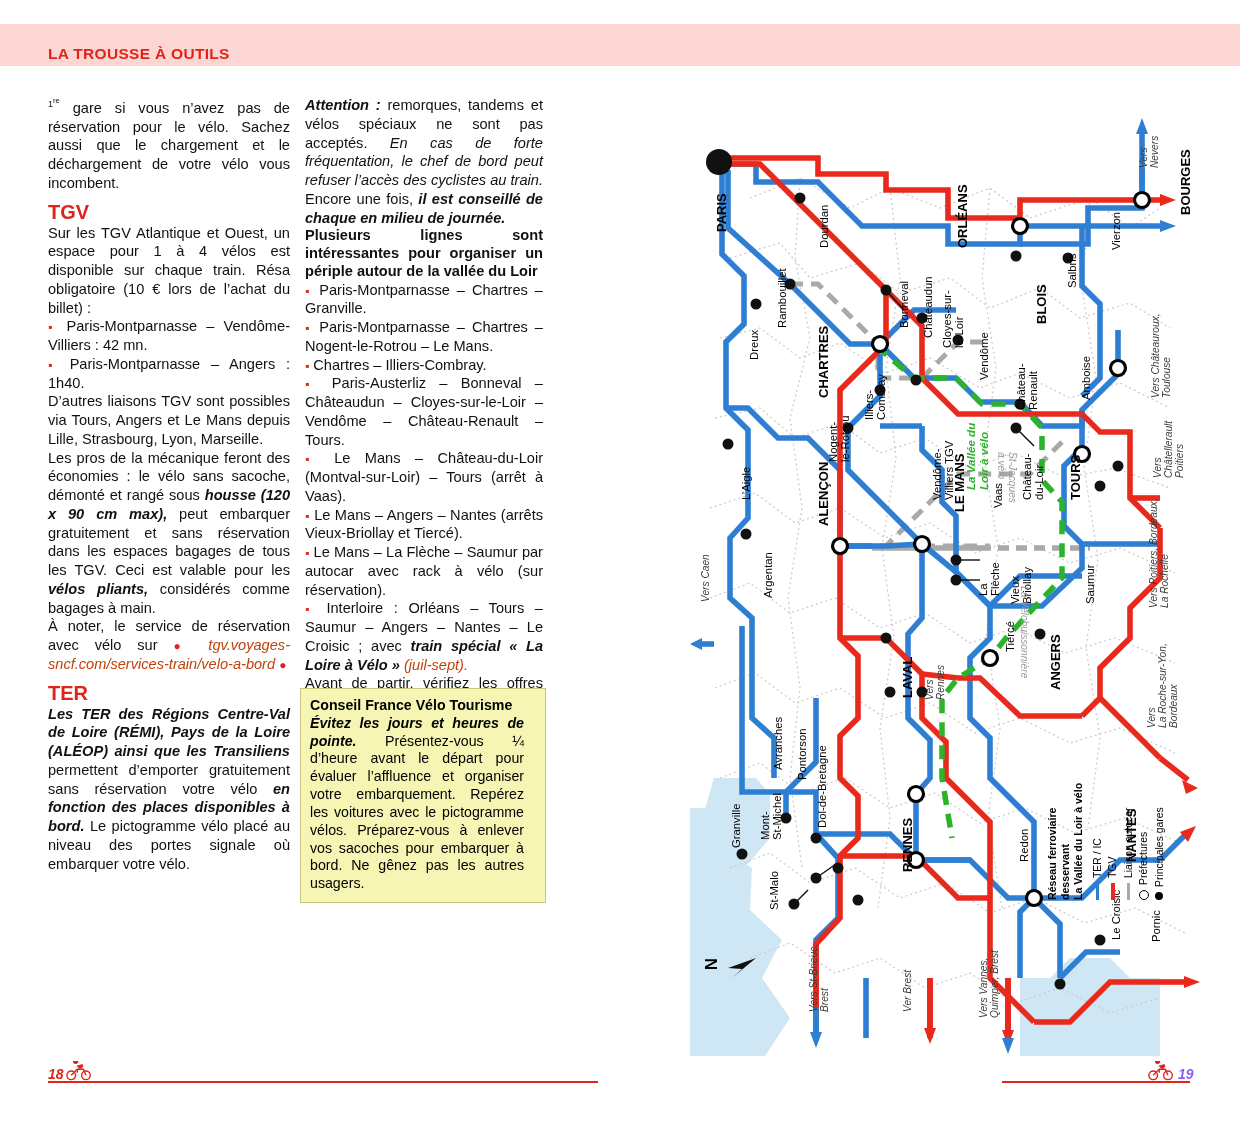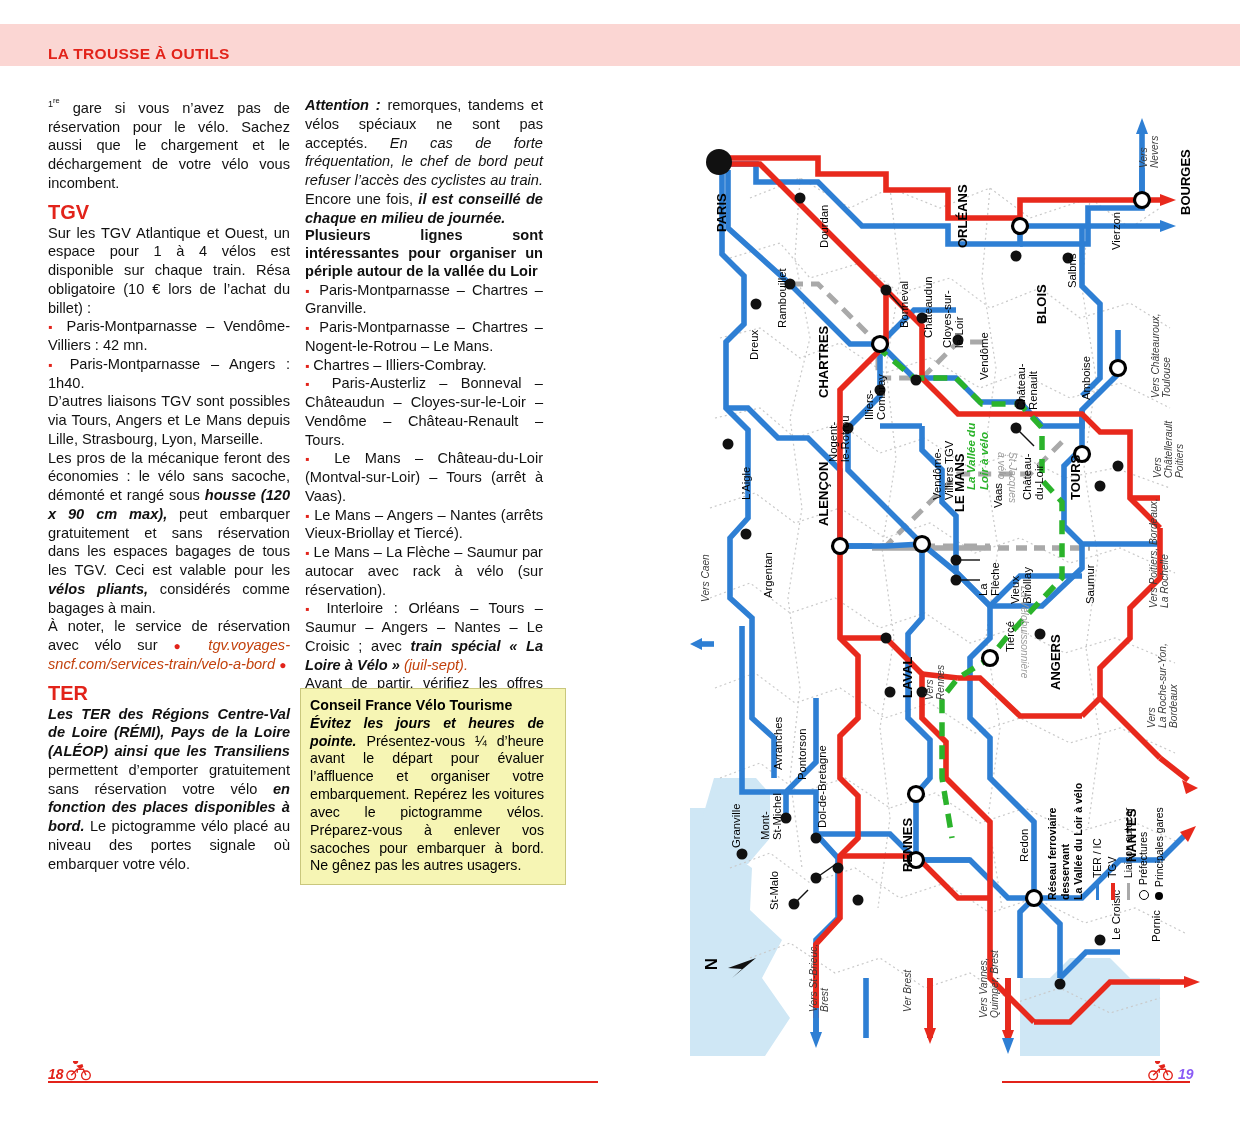--- a/index.html
+++ b/index.html
@@ -31,21 +31,21 @@
              margin:9px 0 1px 0;line-height:1.05;}
   .i{font-style:italic;}
   .bi{font-weight:bold;font-style:italic;}
   .redi{color:#c2410c;font-style:italic;}
   .bullet{display:block;text-indent:0;}
   .dot{color:#e2231a;font-size:12px;}
   .sup{font-size:.62em;vertical-align:super;}
   .lead-title{font-weight:bold;line-height:1.22;margin-top:11px;}
   
   #tipbox{
-    position:absolute;left:300px;top:688px;width:266px;
+    position:absolute;left:300px;top:688px;width:246px;
     background:#f6f5b4;border:1px solid #c9c77d;
     box-sizing:border-box;padding:8px 21px 9px 9px;
     font-size:14.2px;line-height:1.255;text-align:justify;
   }
   #tipbox .tip-head{font-weight:bold;display:block;}
   
   #map-panel{
     position:absolute;left:690px;top:78px;width:550px;height:978px;
     background:#fff;overflow:hidden;
   }

